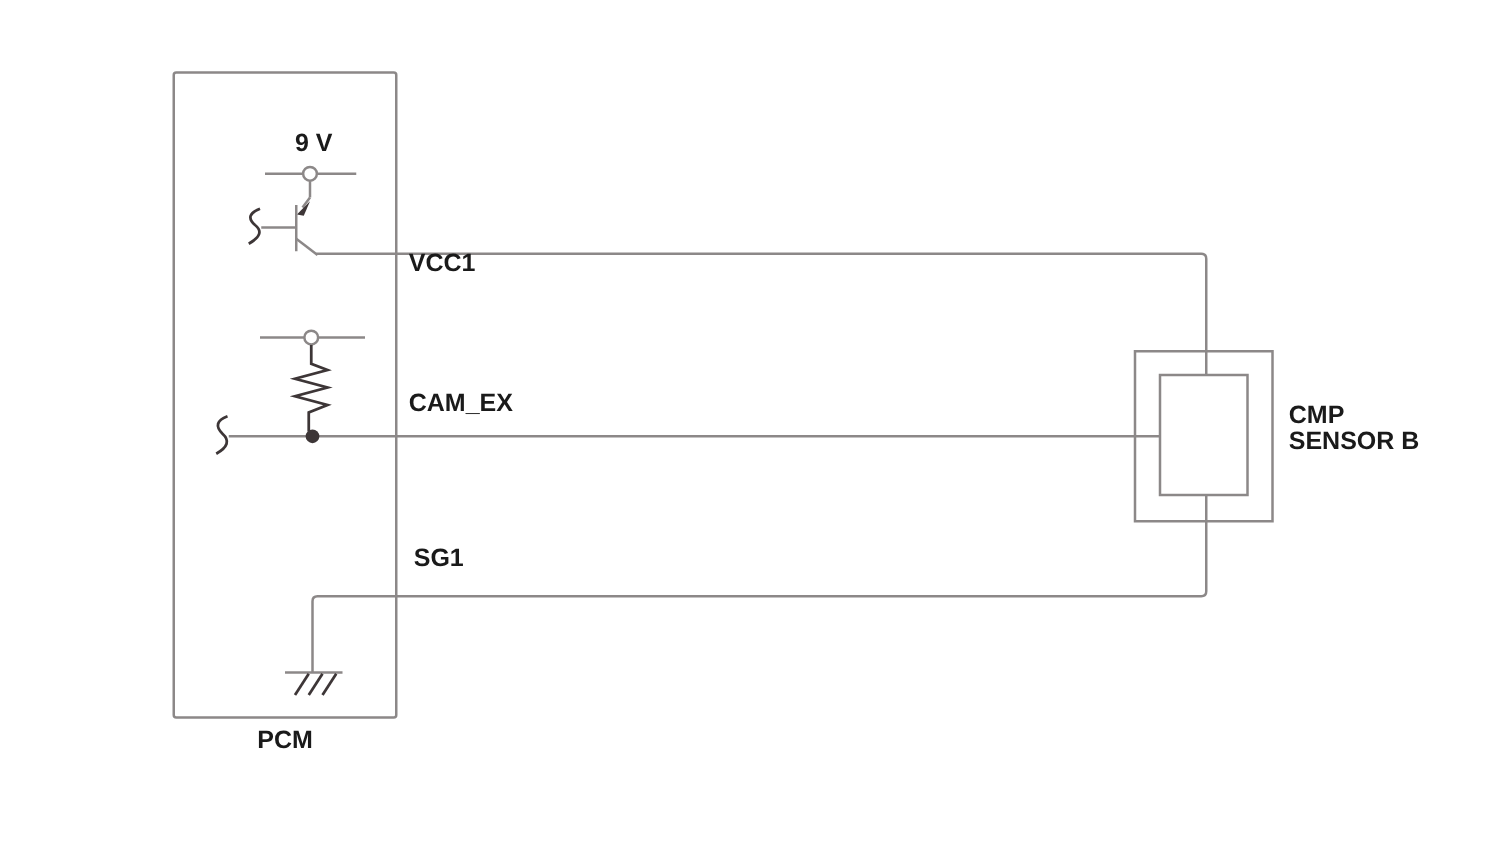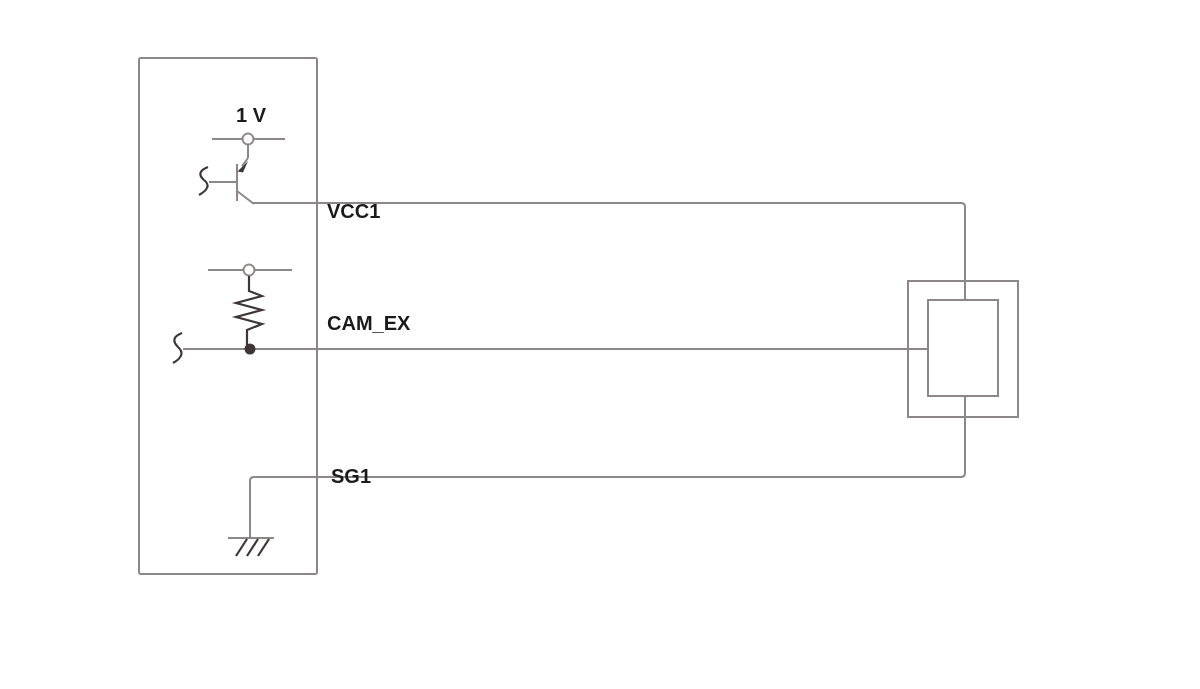--- a/index.html
+++ b/index.html
@@ -30,21 +30,21 @@
   }
   .lbl-pcm {
     left: 139px;
     top: 581px;
     width: 178px;
     text-align: center;
   }
   .lbl-5v     { left: 231px; top: 104px; width: 40px; text-align: center; }
   .lbl-vcc1   { left: 327px; top: 172px; margin-top: 28px; }
   .lbl-camex  { left: 327px; top: 312px; }
-  .lbl-sg1    { left: 331px; top: 465px; }
+  .lbl-sg1    { left: 331px; top: 436px; }
   .lbl-sensor { left: 1031px; top: 322px; line-height: 21px; }
   .lbl-sensor span { display: block; }
 
   .wire   { stroke: var(--wire, #8c8888); stroke-width: 2; fill: none; }
   .box    { stroke: var(--wire, #8c8888); stroke-width: 2; fill: none; }
   .comp   { stroke: var(--component, #3d3637); stroke-width: 2.2; fill: none; }
   .term   { fill: var(--background, #ffffff); stroke: var(--wire, #8c8888); stroke-width: 2; }
   .arrow  { fill: var(--component, #3d3637); stroke: none; }
   .dot    { fill: var(--component, #3d3637); stroke: none; }
 </style>
@@ -98,23 +98,28 @@
       <line class="wire" x1="228" y1="538" x2="274" y2="538"></line>
       <line class="comp" x1="236" y1="556" x2="247" y2="539" stroke-width="2"></line>
       <line class="comp" x1="247" y1="556" x2="258" y2="539" stroke-width="2"></line>
       <line class="comp" x1="258" y1="556" x2="269" y2="539" stroke-width="2"></line>
     </g>
 
     <rect class="box" x="908" y="281" width="110" height="136"></rect>
     <rect class="box" x="928" y="300" width="70" height="96"></rect>
   </svg>
 
-  <div class="lbl lbl-5v">1 V</div>
+  <div class="lbl lbl-5v">9 V</div>
 
   <div class="lbl lbl-vcc1">VCC1</div>
 
   <div class="lbl lbl-camex">CAM_EX</div>
 
   <div class="lbl lbl-sg1">SG1</div>
 
+  <div class="lbl lbl-pcm">PCM</div>
 
+  <div class="lbl lbl-sensor">
+    <span>CMP</span>
+    <span>SENSOR B</span>
+  </div>
 
 </div>
 
 </body></html>

